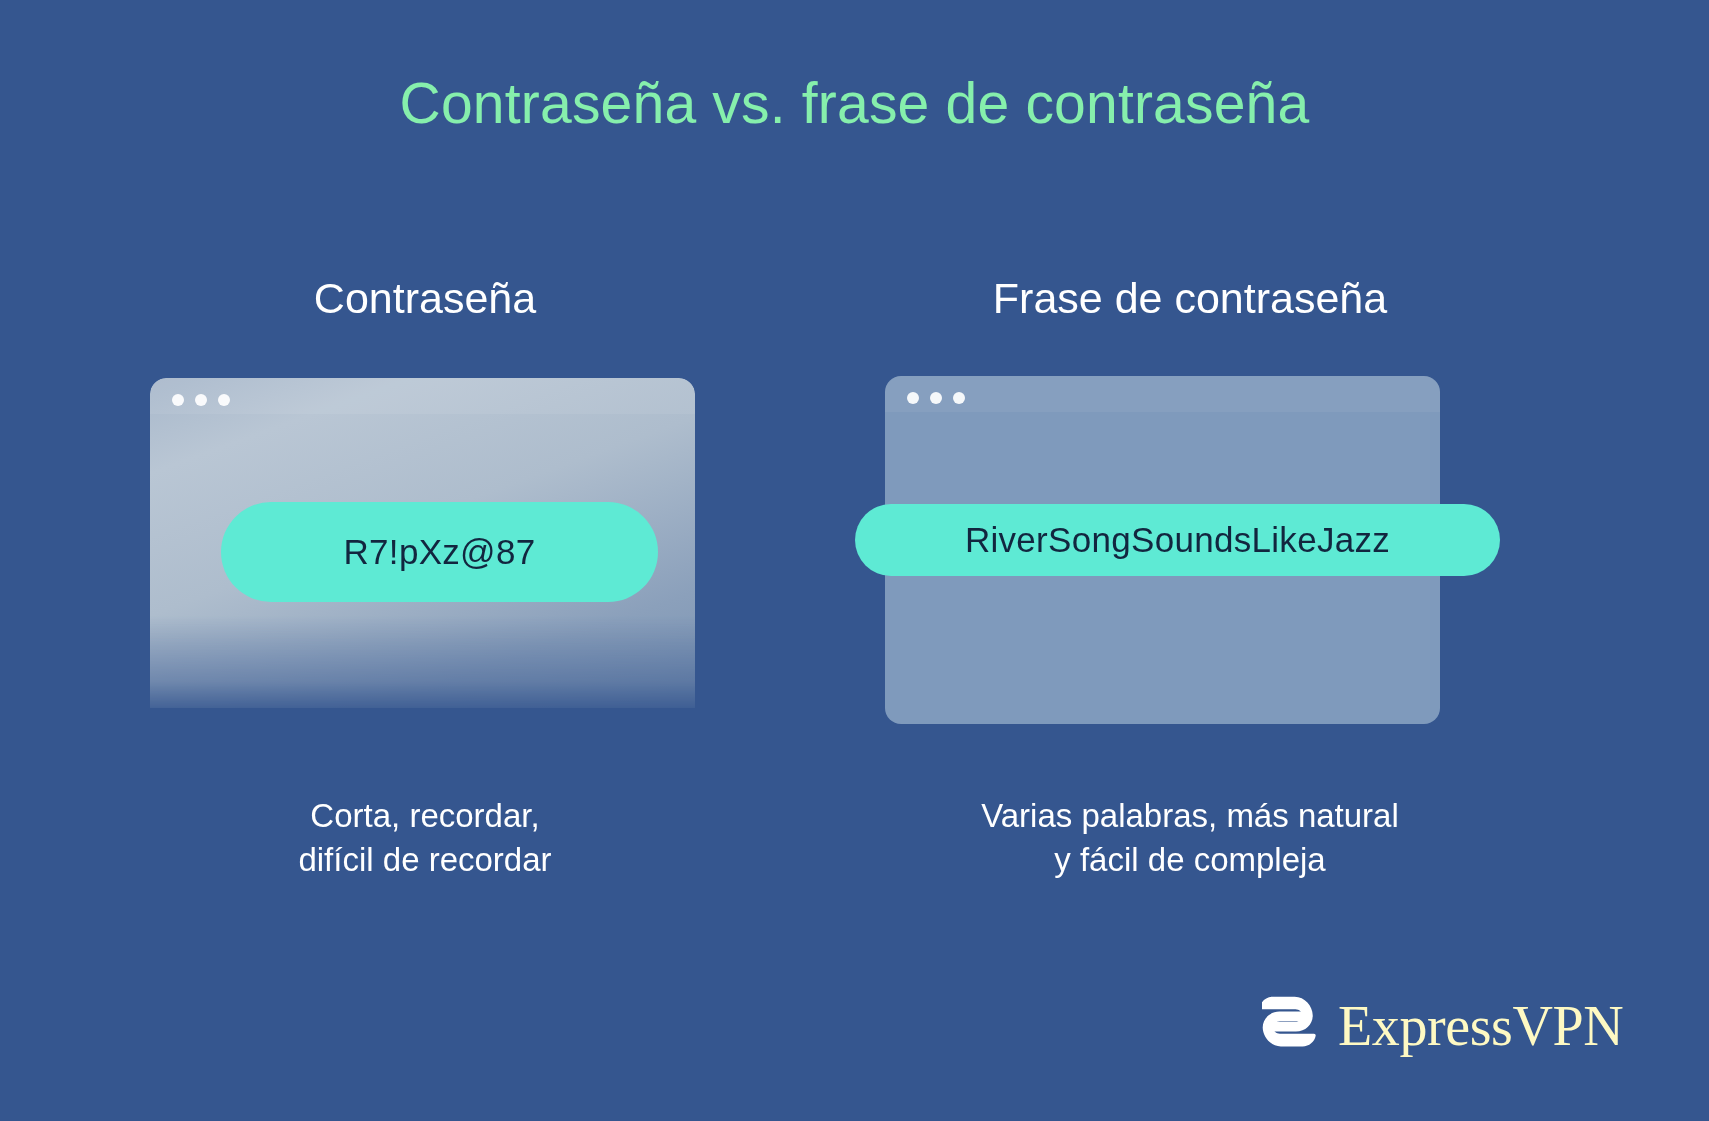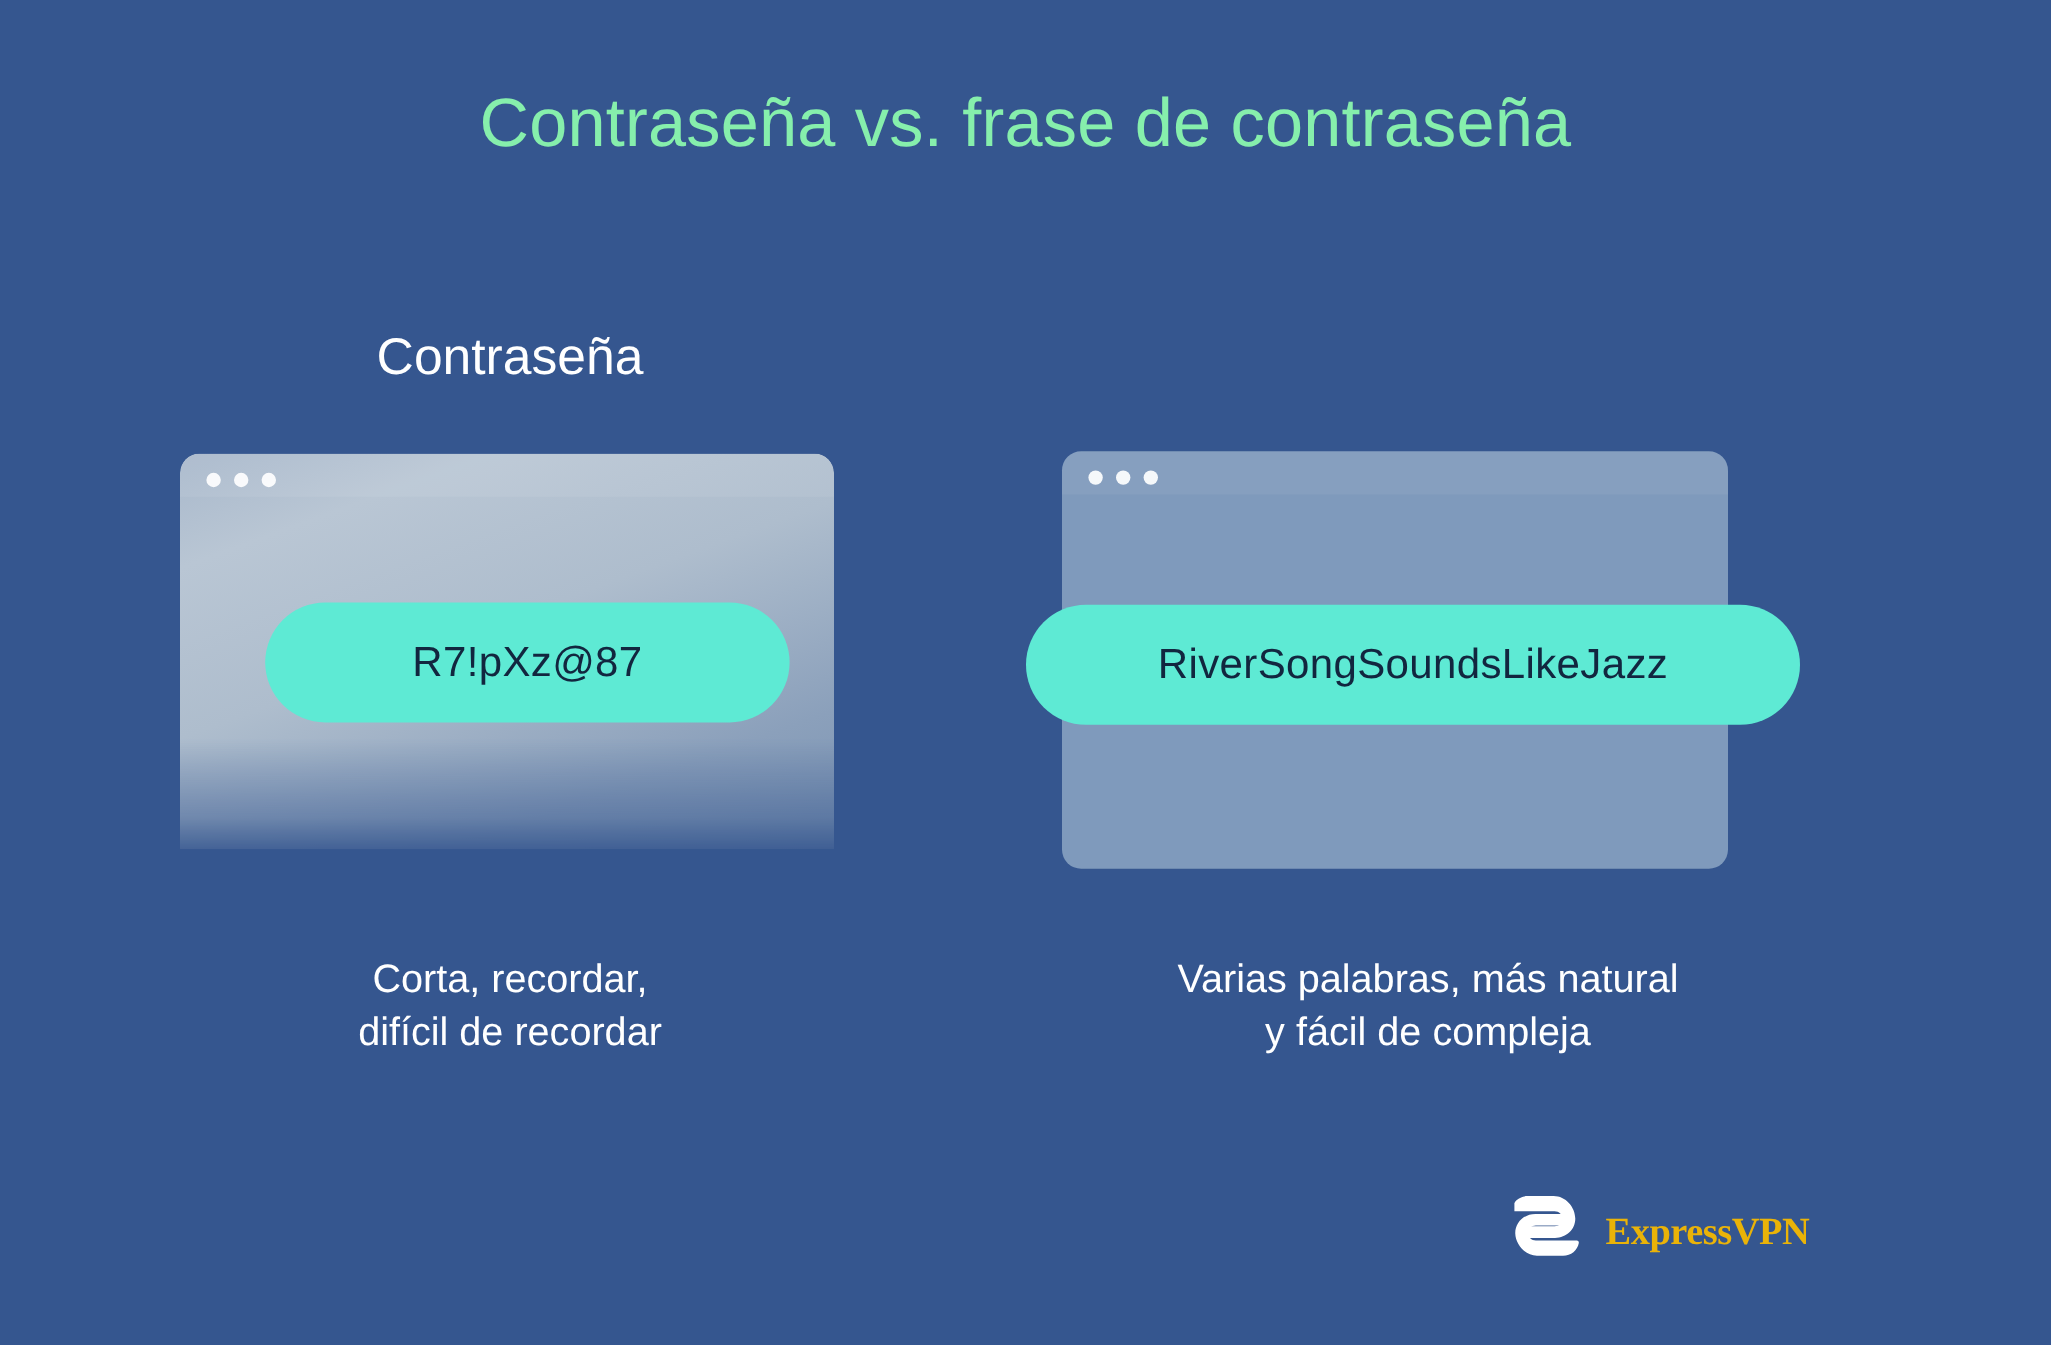--- a/index.html
+++ b/index.html
@@ -125,21 +125,21 @@
   .pill-left {
     top: 462px;
     left: 126px;
     width: 437px;
     height: 100px;
   }
   .pill-right {
     top: 464px;
     left: 15px;
     width: 645px;
-    height: 100px;
+    height: 72px;
   }
 
   
   .caption {
     position: absolute;
     left: 0;
     width: 100%;
     text-align: center;
     color: #ffffff;
     font-size: 33px;
@@ -158,24 +158,24 @@
     display: flex;
     align-items: center;
     gap: 16px;
   }
   .logo-mark {
     width: 60px;
     height: 62px;
     display: block;
   }
   .logo-word {
-    color: #eab308;
+    color: #fef9c3;
     font-family: "Liberation Serif", "DejaVu Serif", serif;
-    font-size: 32px;
-    font-weight: 700;
+    font-size: 56px;
+    font-weight: 400;
     letter-spacing: -0.4px;
     line-height: 1;
     white-space: nowrap;
   }
 </style>
 </head>
 <body>
 
 <div class="stage">
 
@@ -198,20 +198,21 @@
     <div class="pill pill-left">R7!pXz@87</div>
 
     <div class="caption caption-left">
       <span class="line">Corta, recordar,</span>
       <span class="line">difícil de recordar</span>
     </div>
   </div>
 
   <div class="column col-right">
 
+    <div class="col-heading">Frase de contraseña</div>
 
     <div class="window window-right">
       <div class="chrome-bar">
         <div class="dots">
           <span class="dot"></span>
           <span class="dot"></span>
           <span class="dot"></span>
         </div>
       </div>
     </div>

